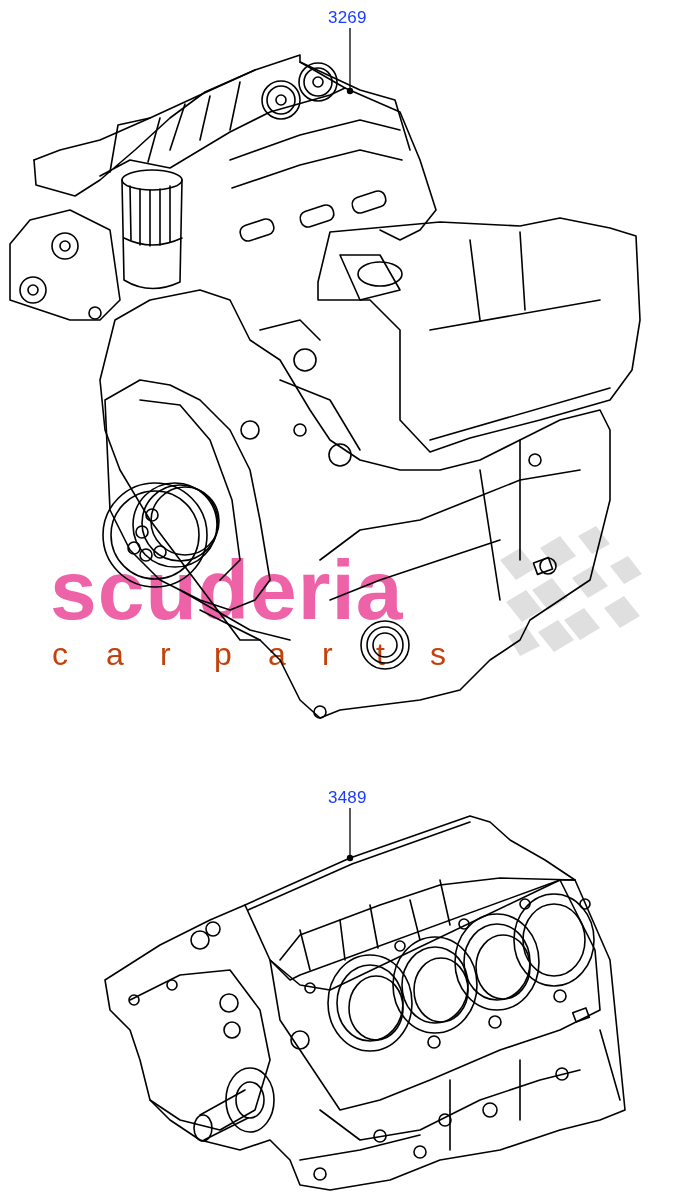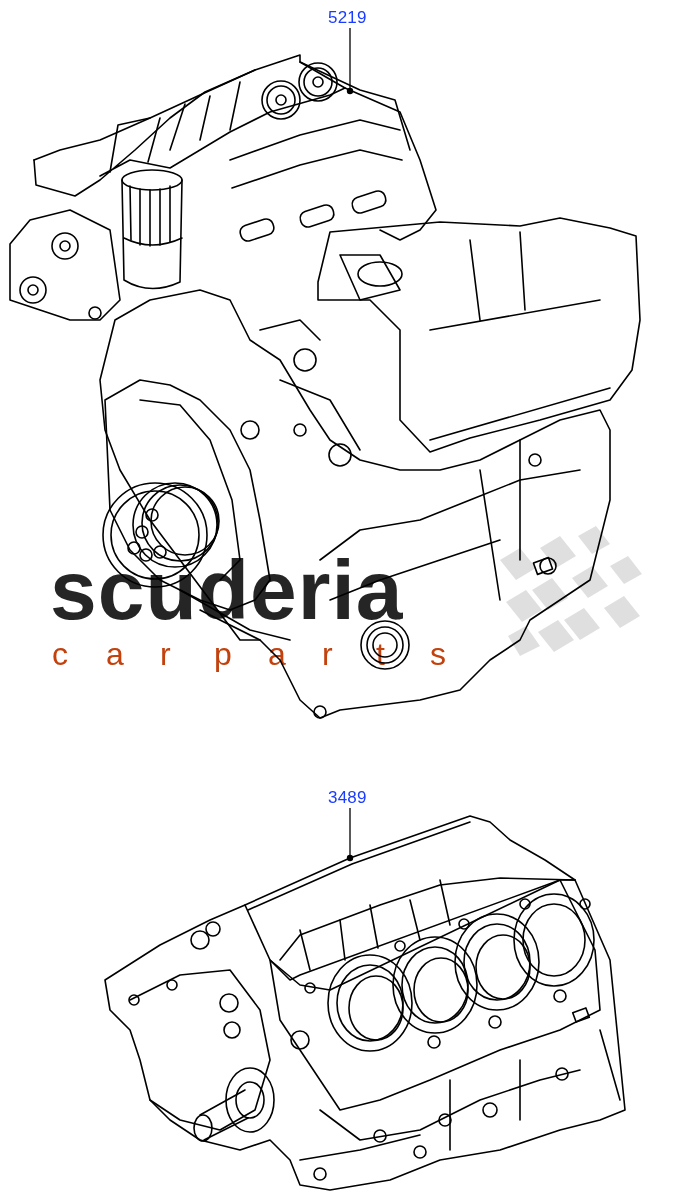--- a/index.html
+++ b/index.html
@@ -2,21 +2,21 @@
 <html><head>
 <meta charset="utf-8">
 <style>
   html, body { margin:0; padding:0; background:#ffffff; }
   body { width:680px; height:1200px; position:relative; overflow:hidden;
          font-family:"Liberation Sans", sans-serif; }
   .canvas { position:absolute; left:0; top:0; width:680px; height:1200px; }
   .callout-label { position:absolute; font-family:"Liberation Sans", sans-serif;
                    font-size:17px; color:#1a3cff; letter-spacing:0.2px; line-height:1; }
   .watermark-brand { position:absolute; font-family:"Liberation Sans", sans-serif;
-                     font-weight:bold; font-size:84px; color:#000000; letter-spacing:1px;
+                     font-weight:bold; font-size:84px; color:#ec4899; letter-spacing:1px;
                      line-height:1; opacity:0.85; }
   .watermark-tag { position:absolute; font-family:"Liberation Sans", sans-serif;
                    font-size:32px; color:#c2410c; line-height:1; }
   .watermark-tag span { display:inline-block; width:54px; }
   svg { position:absolute; left:0; top:0; }
 </style>
 </head>
 <body>
 
 <div class="canvas">
@@ -176,15 +176,15 @@
     <rect x="574" y="1010" width="14" height="10" transform="rotate(-20 581 1015)"></rect>
   </svg>
 
   <svg width="680" height="1200">
     <line x1="350" y1="28" x2="350" y2="90" stroke="#000" stroke-width="1.3"></line>
     <circle cx="350" cy="91" r="3.2" fill="#000"></circle>
     <line x1="350" y1="808" x2="350" y2="857" stroke="#000" stroke-width="1.3"></line>
     <circle cx="350" cy="858" r="3.2" fill="#000"></circle>
   </svg>
 
-  <div class="callout-label" style="left:328px; top:9px;">5219</div>
+  <div class="callout-label" style="left:328px; top:9px;">3269</div>
   <div class="callout-label" style="left:328px; top:789px;">3489</div>
 </div>
 
 </body></html>

